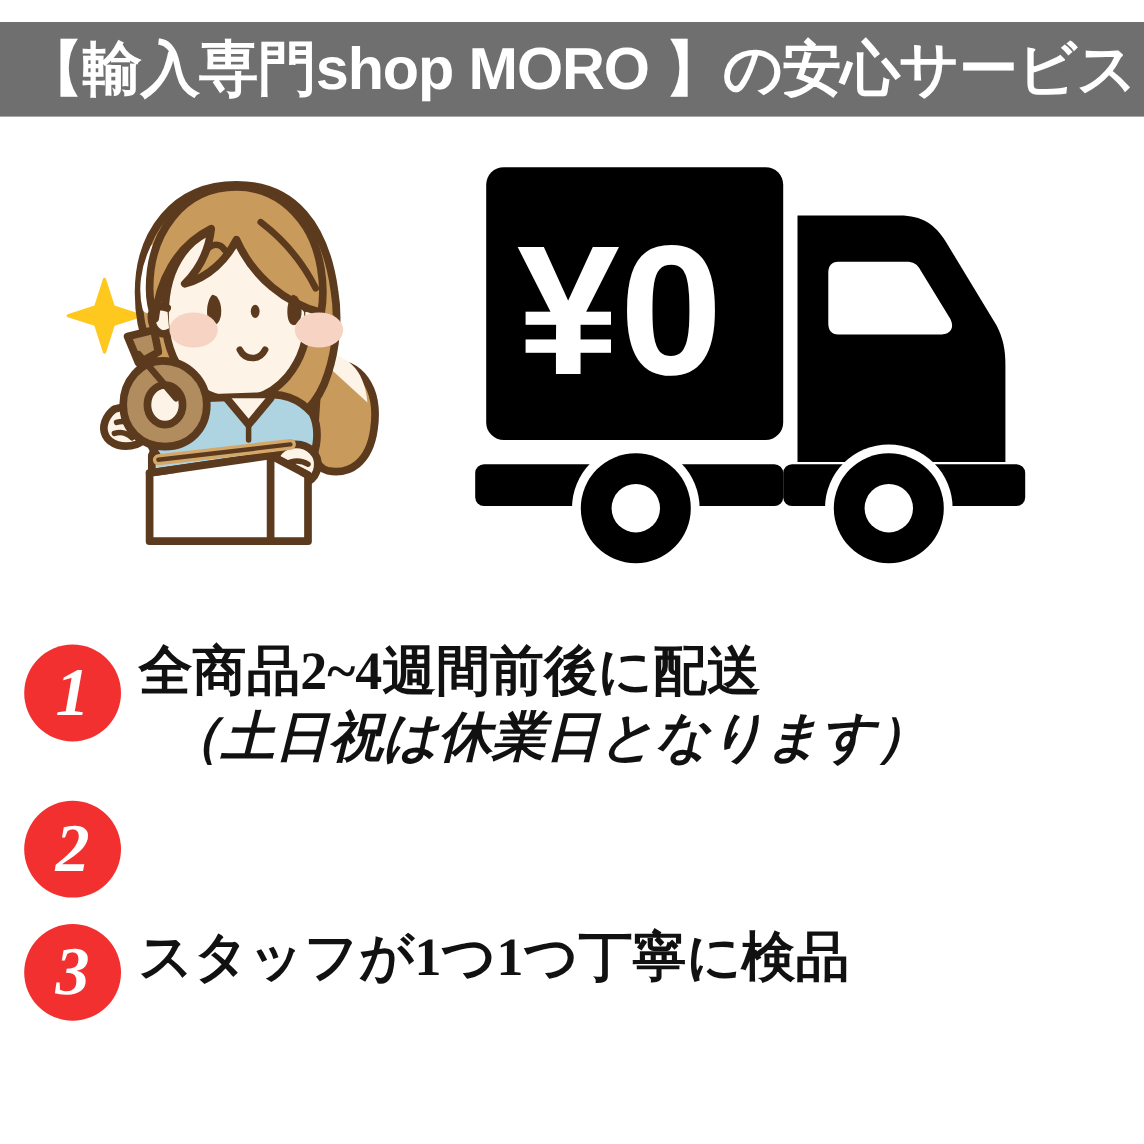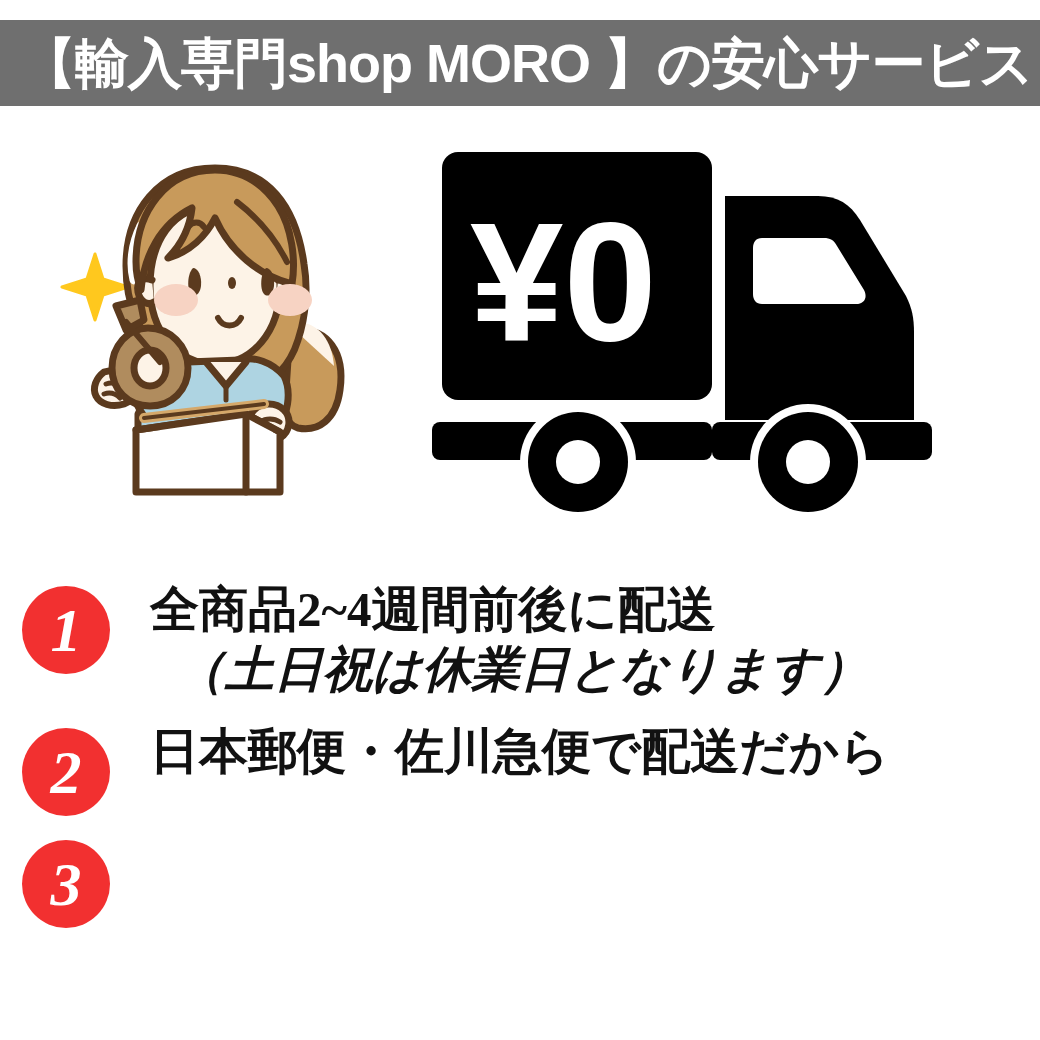--- a/index.html
+++ b/index.html
@@ -97,21 +97,21 @@
     font-family: "Liberation Serif", "DejaVu Serif", serif;
     font-weight: bold;
     font-style: italic;
     font-size: 62px;
     line-height: 88px;
     text-align: center;
     margin-left: 22px;
   }
   .benefit-text {
     flex: 1 1 auto;
-    margin-left: 40px;
+    margin-left: 16px;
     color: #111111;
     font-family: "Liberation Serif", "DejaVu Serif", serif;
     font-weight: bold;
     font-size: 49px;
     line-height: 1.22;
     letter-spacing: 0px;
     white-space: nowrap;
   }
   .benefit-text .line-2 { display: block; font-style: italic; }
   .benefit-text .line-indent { padding-left: 26px; }
@@ -242,22 +242,24 @@
       <div class="benefit-badge">1</div>
       <div class="benefit-text">
         <span class="line-1">全商品2~4週間前後に配送</span>
         <span class="line-2 line-indent">（土日祝は休業日となります）</span>
       </div>
     </div>
 
     <div class="benefit-row row-2">
       <div class="benefit-badge">2</div>
       <div class="benefit-text">
-        <span class="line-1">日本郵便・佐川急便で配送だから</span>
       </div>
     </div>
 
     <div class="benefit-row row-3">
       <div class="benefit-badge">3</div>
+      <div class="benefit-text">
+        <span class="line-1">スタッフが1つ1つ丁寧に検品</span>
+      </div>
     </div>
 
   </div>
 </div>
 
 </body></html>

